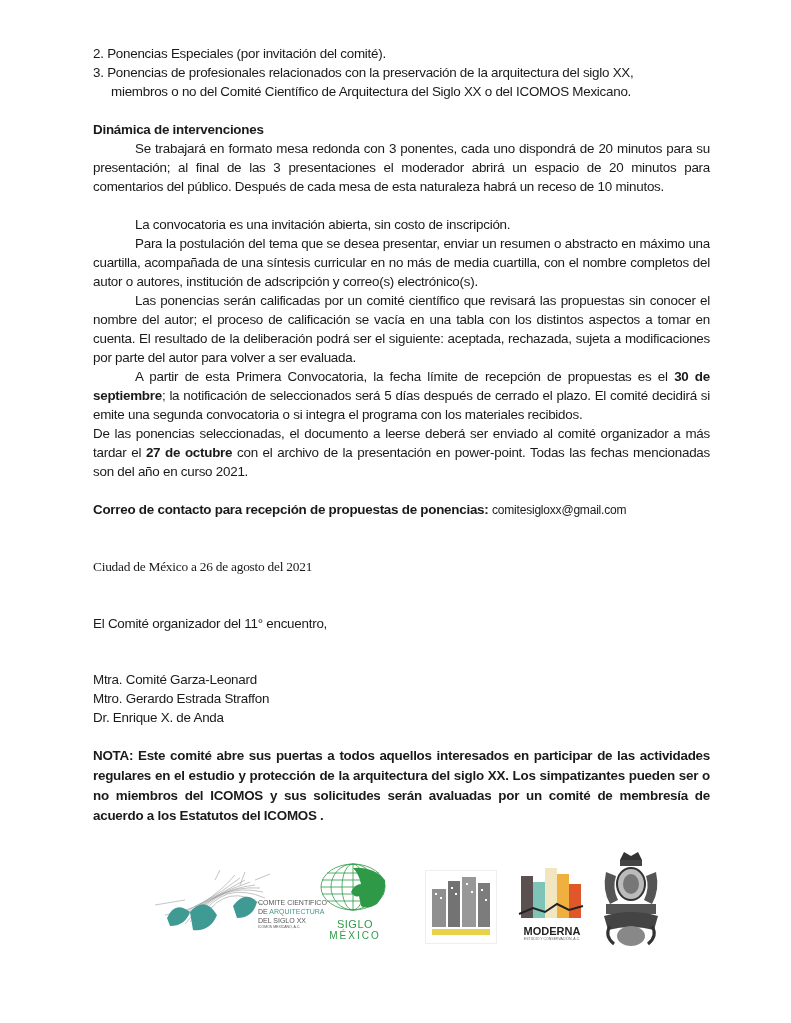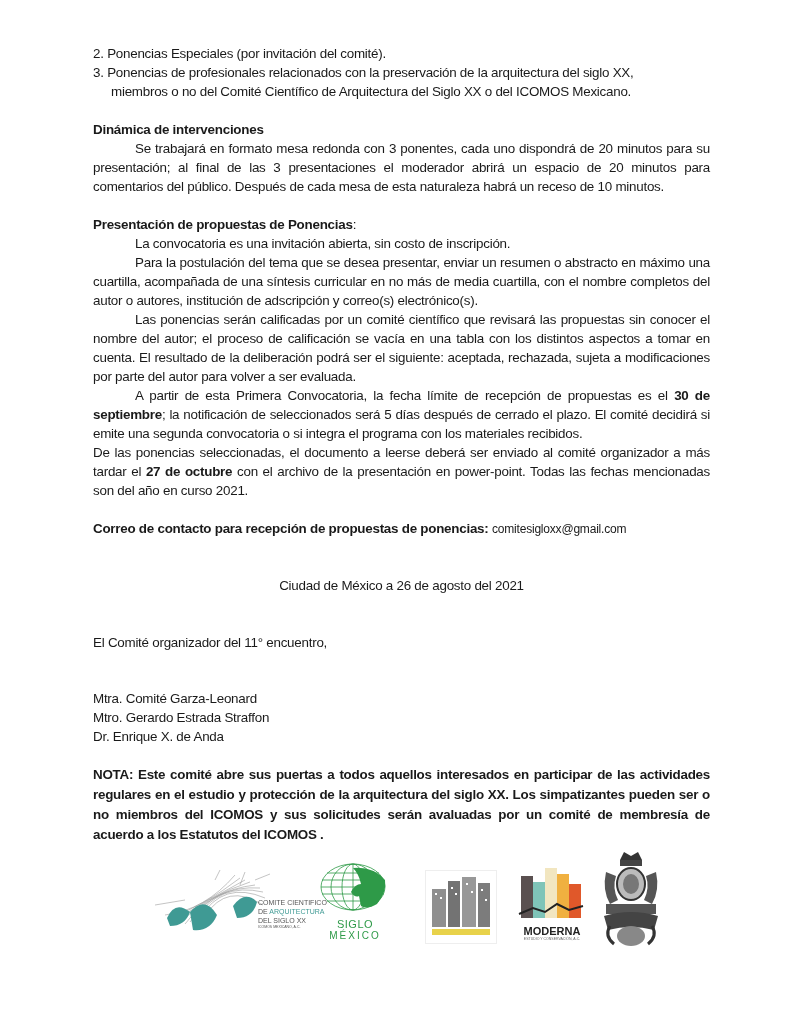--- a/index.html
+++ b/index.html
@@ -12,42 +12,41 @@
   }
   .page p { margin: 0; }
   .just { text-align: justify; }
   .ind { text-indent: 42px; }
   .list-item { margin: 0; }
   .list-cont { padding-left: 18px; }
   .gap { height: 19px; }
   .gap2 { height: 18px; }
   b { font-weight: bold; }
   .email { font-size: 12px; letter-spacing: -0.2px; }
-  .right { text-align: center; }
+  .right { text-align: left; font-family: Liberation Serif, serif; }
   .note { font-weight: bold; text-align: justify; line-height: 20px; }
   .logos { position: absolute; left: 0; top: 840px; width: 791px; height: 120px; }
   .logo { position: absolute; }
 </style>
 </head>
 <body>
 
 <div class="page">
 
   <p class="list-item">2. Ponencias Especiales (por invitación del comité).</p>
   <p class="list-item">3. Ponencias de profesionales relacionados con la preservación de la arquitectura del siglo  XX,</p>
   <p class="list-item list-cont">miembros o no del Comité Científico de Arquitectura del Siglo XX o del ICOMOS Mexicano.</p>
 
   <div class="gap"></div>
 
   <p><b>Dinámica de intervenciones</b></p>
   <p class="just ind">Se trabajará en formato mesa redonda con 3 ponentes, cada uno dispondrá de 20 minutos para su presentación; al final de las 3 presentaciones el moderador abrirá un espacio de 20 minutos para comentarios del público. Después de cada mesa de esta naturaleza habrá un receso de 10 minutos.</p>
 
   <div class="gap"></div>
 
-  <p><b>Presentación de propuestas de Ponencias</b><span>:</span></p>
   <p class="just ind">La convocatoria es una invitación abierta, sin costo de inscripción.</p>
   <p class="just ind">Para la postulación del tema que se desea presentar, enviar un resumen o abstracto en máximo una cuartilla, acompañada de una síntesis curricular en no más de media cuartilla, con el nombre completos del autor o autores, institución de adscripción y correo(s) electrónico(s).</p>
   <p class="just ind">Las ponencias serán calificadas por un comité científico que revisará las propuestas sin conocer el nombre del autor; el proceso de calificación se vacía en una tabla con los distintos aspectos a tomar en cuenta. El resultado de la deliberación podrá ser el siguiente: aceptada, rechazada, sujeta a modificaciones por parte del autor para volver a ser evaluada.</p>
   <p class="just ind"><span>A partir de esta Primera Convocatoria, la fecha límite de recepción de propuestas es el </span><b>30 de septiembre</b><span>; la notificación de seleccionados será 5 días después de cerrado el plazo. El comité decidirá si emite una segunda convocatoria o si integra el programa con los materiales recibidos.</span></p>
   <p class="just"><span>De las ponencias seleccionadas, el documento a leerse deberá ser enviado al comité organizador a más tardar el </span><b>27 de octubre</b><span> con el archivo de la presentación en power-point. Todas las fechas mencionadas son del año en curso 2021.</span></p>
 
   <div class="gap"></div>
 
   <p><b>Correo de contacto para recepción de propuestas de ponencias:</b> <span class="email">comitesigloxx@gmail.com</span></p>
 

